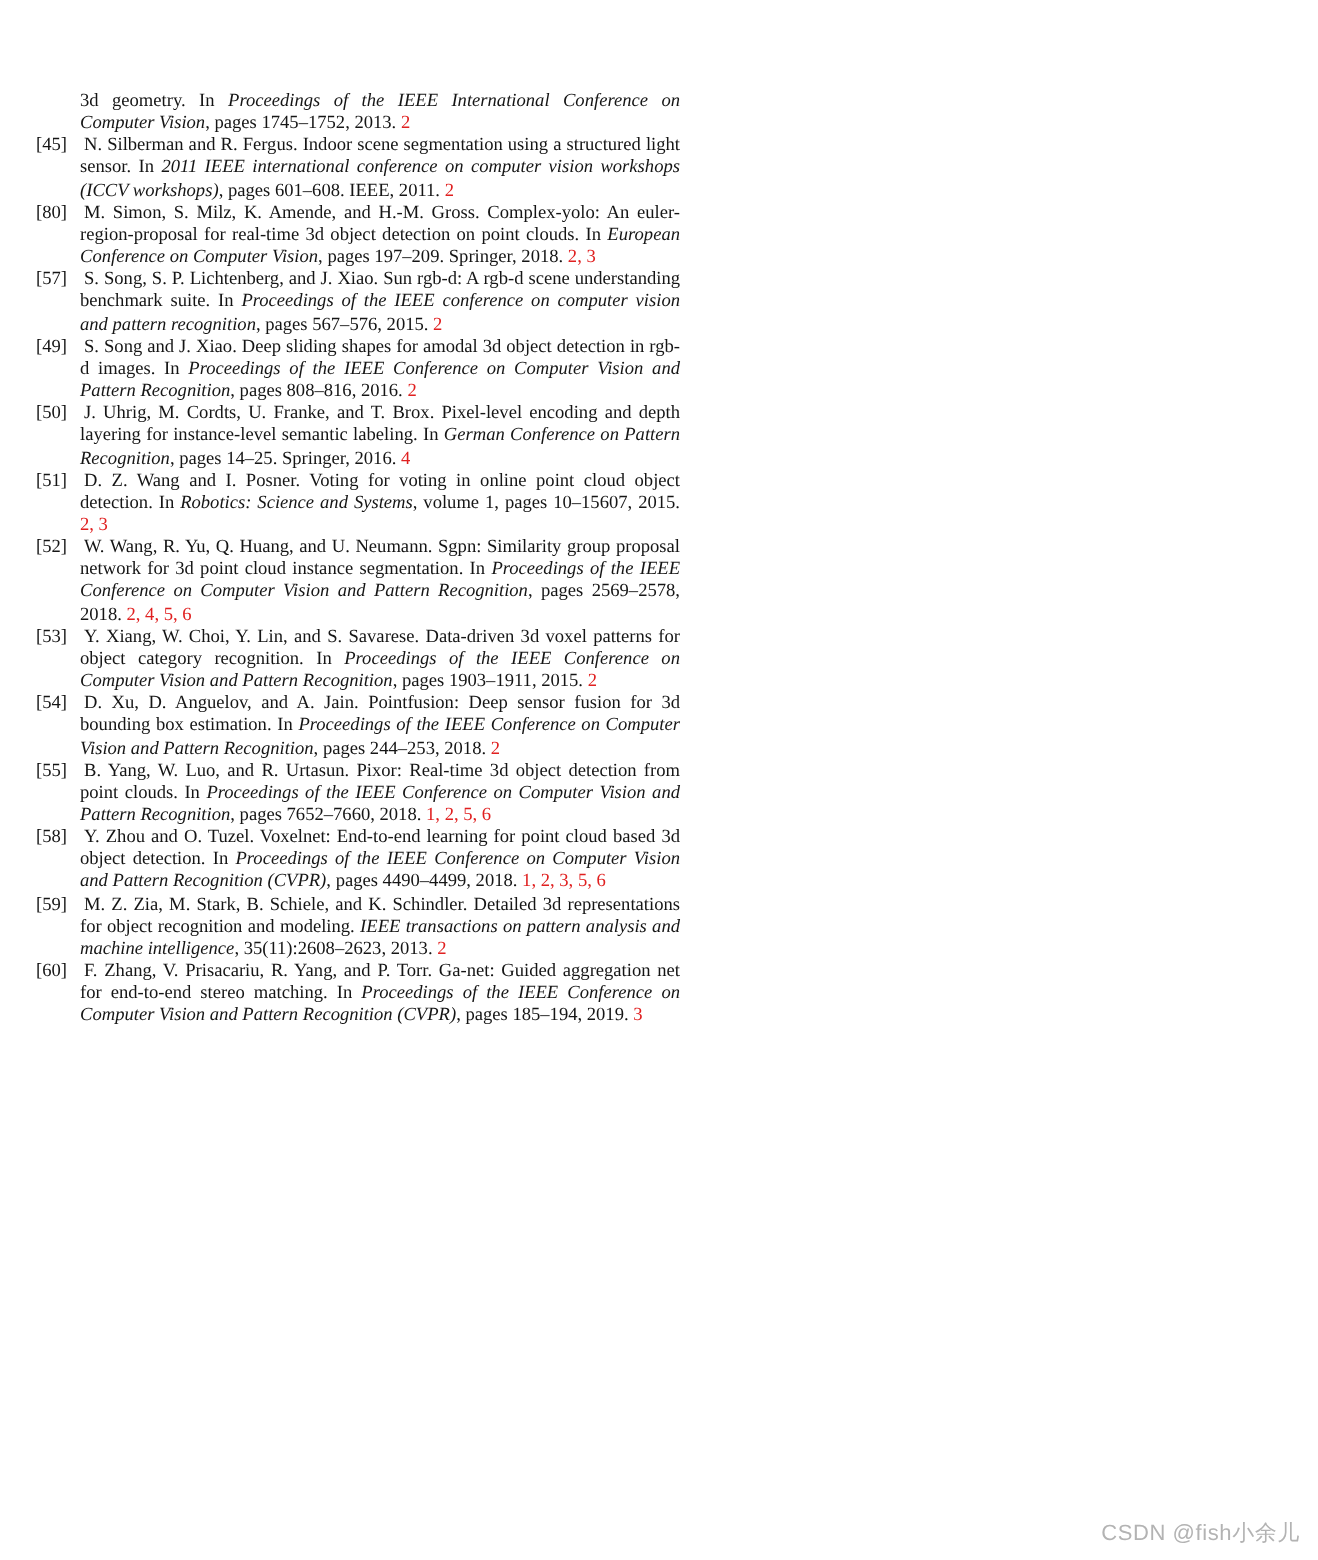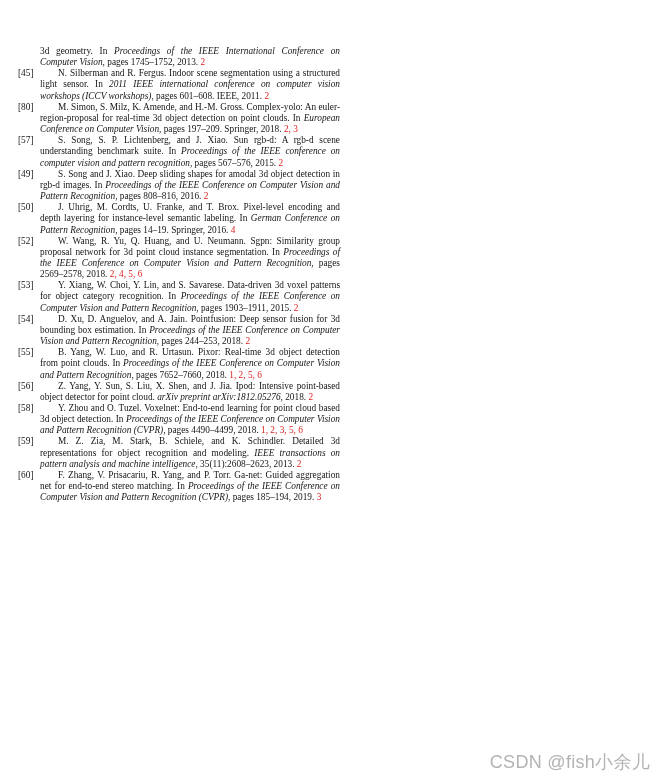--- a/index.html
+++ b/index.html
@@ -25,50 +25,50 @@
   }
   .ref {
     padding-left: 22px;
     text-indent: -22px;
   }
   .ref.cont {
     text-indent: 0;
   }
   .lbl {
     display: inline-block;
-    width: 40px;
+    width: 24px;
     text-indent: 0;
   }
   .it { font-style: italic; }
   .cite { color: #e02020; }
   .watermark {
     position: absolute;
     right: 9px;
     bottom: 6px;
     font-family: "Liberation Sans", "DejaVu Sans", sans-serif;
-    font-size: 18px;
+    font-size: 11px;
     letter-spacing: 0.3px;
     color: #b3b3b3;
     margin-top: 32px;
   }
 </style>
 </head>
 <body>
 
 <div class="page">
   <div class="refs-column" id="refs">
       <div class="ref cont"><span>3d geometry.  In </span><span class="it">Proceedings of the IEEE International Conference on Computer Vision</span><span>, pages 1745–1752, 2013. </span><span class="cite">2</span></div>
       <div class="ref"><span class="lbl">[45]</span><span>N. Silberman and R. Fergus.  Indoor scene segmentation using a structured light sensor.  In </span><span class="it">2011 IEEE international conference on computer vision workshops (ICCV workshops)</span><span>, pages 601–608. IEEE, 2011. </span><span class="cite">2</span></div>
       <div class="ref"><span class="lbl">[80]</span><span>M. Simon, S. Milz, K. Amende, and H.-M. Gross.  Complex-yolo: An euler-region-proposal for real-time 3d object detection on point clouds. In </span><span class="it">European Conference on Computer Vision</span><span>, pages 197–209. Springer, 2018. </span><span class="cite">2, 3</span></div>
       <div class="ref"><span class="lbl">[57]</span><span>S. Song, S. P. Lichtenberg, and J. Xiao.   Sun rgb-d: A rgb-d scene understanding benchmark suite.  In </span><span class="it">Proceedings of the IEEE conference on computer vision and pattern recognition</span><span>, pages 567–576, 2015. </span><span class="cite">2</span></div>
       <div class="ref"><span class="lbl">[49]</span><span>S. Song and J. Xiao.  Deep sliding shapes for amodal 3d object detection in rgb-d images.  In </span><span class="it">Proceedings of the IEEE Conference on Computer Vision and Pattern Recognition</span><span>, pages 808–816, 2016. </span><span class="cite">2</span></div>
-      <div class="ref"><span class="lbl">[50]</span><span>J. Uhrig, M. Cordts, U. Franke, and T. Brox.  Pixel-level encoding and depth layering for instance-level semantic labeling.  In </span><span class="it">German Conference on Pattern Recognition</span><span>, pages 14–19. Springer, 2016. </span><span class="cite">4</span></div>
+      <div class="ref"><span class="lbl">[50]</span><span>J. Uhrig, M. Cordts, U. Franke, and T. Brox.  Pixel-level encoding and depth layering for instance-level semantic labeling.  In </span><span class="it">German Conference on Pattern Recognition</span><span>, pages 14–25. Springer, 2016. </span><span class="cite">4</span></div>
+      <div class="ref"><span class="lbl">[51]</span><span>D. Z. Wang and I. Posner.  Voting for voting in online point cloud object detection. In </span><span class="it">Robotics: Science and Systems</span><span>, volume 1, pages 10–15607, 2015. </span><span class="cite">2, 3</span></div>
       <div class="ref"><span class="lbl">[52]</span><span>W. Wang, R. Yu, Q. Huang, and U. Neumann.   Sgpn: Similarity group proposal network for 3d point cloud instance segmentation. In </span><span class="it">Proceedings of the IEEE Conference on Computer Vision and Pattern Recognition</span><span>, pages 2569–2578, 2018. </span><span class="cite">2, 4, 5, 6</span></div>
       <div class="ref"><span class="lbl">[53]</span><span>Y. Xiang, W. Choi, Y. Lin, and S. Savarese.  Data-driven 3d voxel patterns for object category recognition.  In </span><span class="it">Proceedings of the IEEE Conference on Computer Vision and Pattern Recognition</span><span>, pages 1903–1911, 2015. </span><span class="cite">2</span></div>
       <div class="ref"><span class="lbl">[54]</span><span>D. Xu, D. Anguelov, and A. Jain.  Pointfusion: Deep sensor fusion for 3d bounding box estimation. In </span><span class="it">Proceedings of the IEEE Conference on Computer Vision and Pattern Recognition</span><span>, pages 244–253, 2018. </span><span class="cite">2</span></div>
       <div class="ref"><span class="lbl">[55]</span><span>B. Yang, W. Luo, and R. Urtasun. Pixor: Real-time 3d object detection from point clouds.   In </span><span class="it">Proceedings of the IEEE Conference on Computer Vision and Pattern Recognition</span><span>, pages 7652–7660, 2018. </span><span class="cite">1, 2, 5, 6</span></div>
-      <div class="ref"><span class="lbl">[56]</span><span>Z. Yang, Y. Sun, S. Liu, X. Shen, and J. Jia. Ipod: Intensive point-based object detector for point cloud.  </span><span class="it">arXiv preprint arXiv:1812.05276</span><span>, 2018. </span><span class="cite">2</span></div>
       <div class="ref"><span class="lbl">[58]</span><span>Y. Zhou and O. Tuzel.  Voxelnet: End-to-end learning for point cloud based 3d object detection. In </span><span class="it">Proceedings of the IEEE Conference on Computer Vision and Pattern Recognition (CVPR)</span><span>, pages 4490–4499, 2018. </span><span class="cite">1, 2, 3, 5, 6</span></div>
       <div class="ref"><span class="lbl">[59]</span><span>M. Z. Zia, M. Stark, B. Schiele, and K. Schindler.  Detailed 3d representations for object recognition and modeling.  </span><span class="it">IEEE transactions on pattern analysis and machine intelligence</span><span>, 35(11):2608–2623, 2013. </span><span class="cite">2</span></div>
       <div class="ref"><span class="lbl">[60]</span><span>F. Zhang, V. Prisacariu, R. Yang, and P. Torr.   Ga-net: Guided aggregation net for end-to-end stereo matching.  In </span><span class="it">Proceedings of the IEEE Conference on Computer Vision and Pattern Recognition (CVPR)</span><span>, pages 185–194, 2019. </span><span class="cite">3</span></div>
     </div>
   <div class="watermark">CSDN @fish小余儿</div>
 </div>
 
 </body></html>

